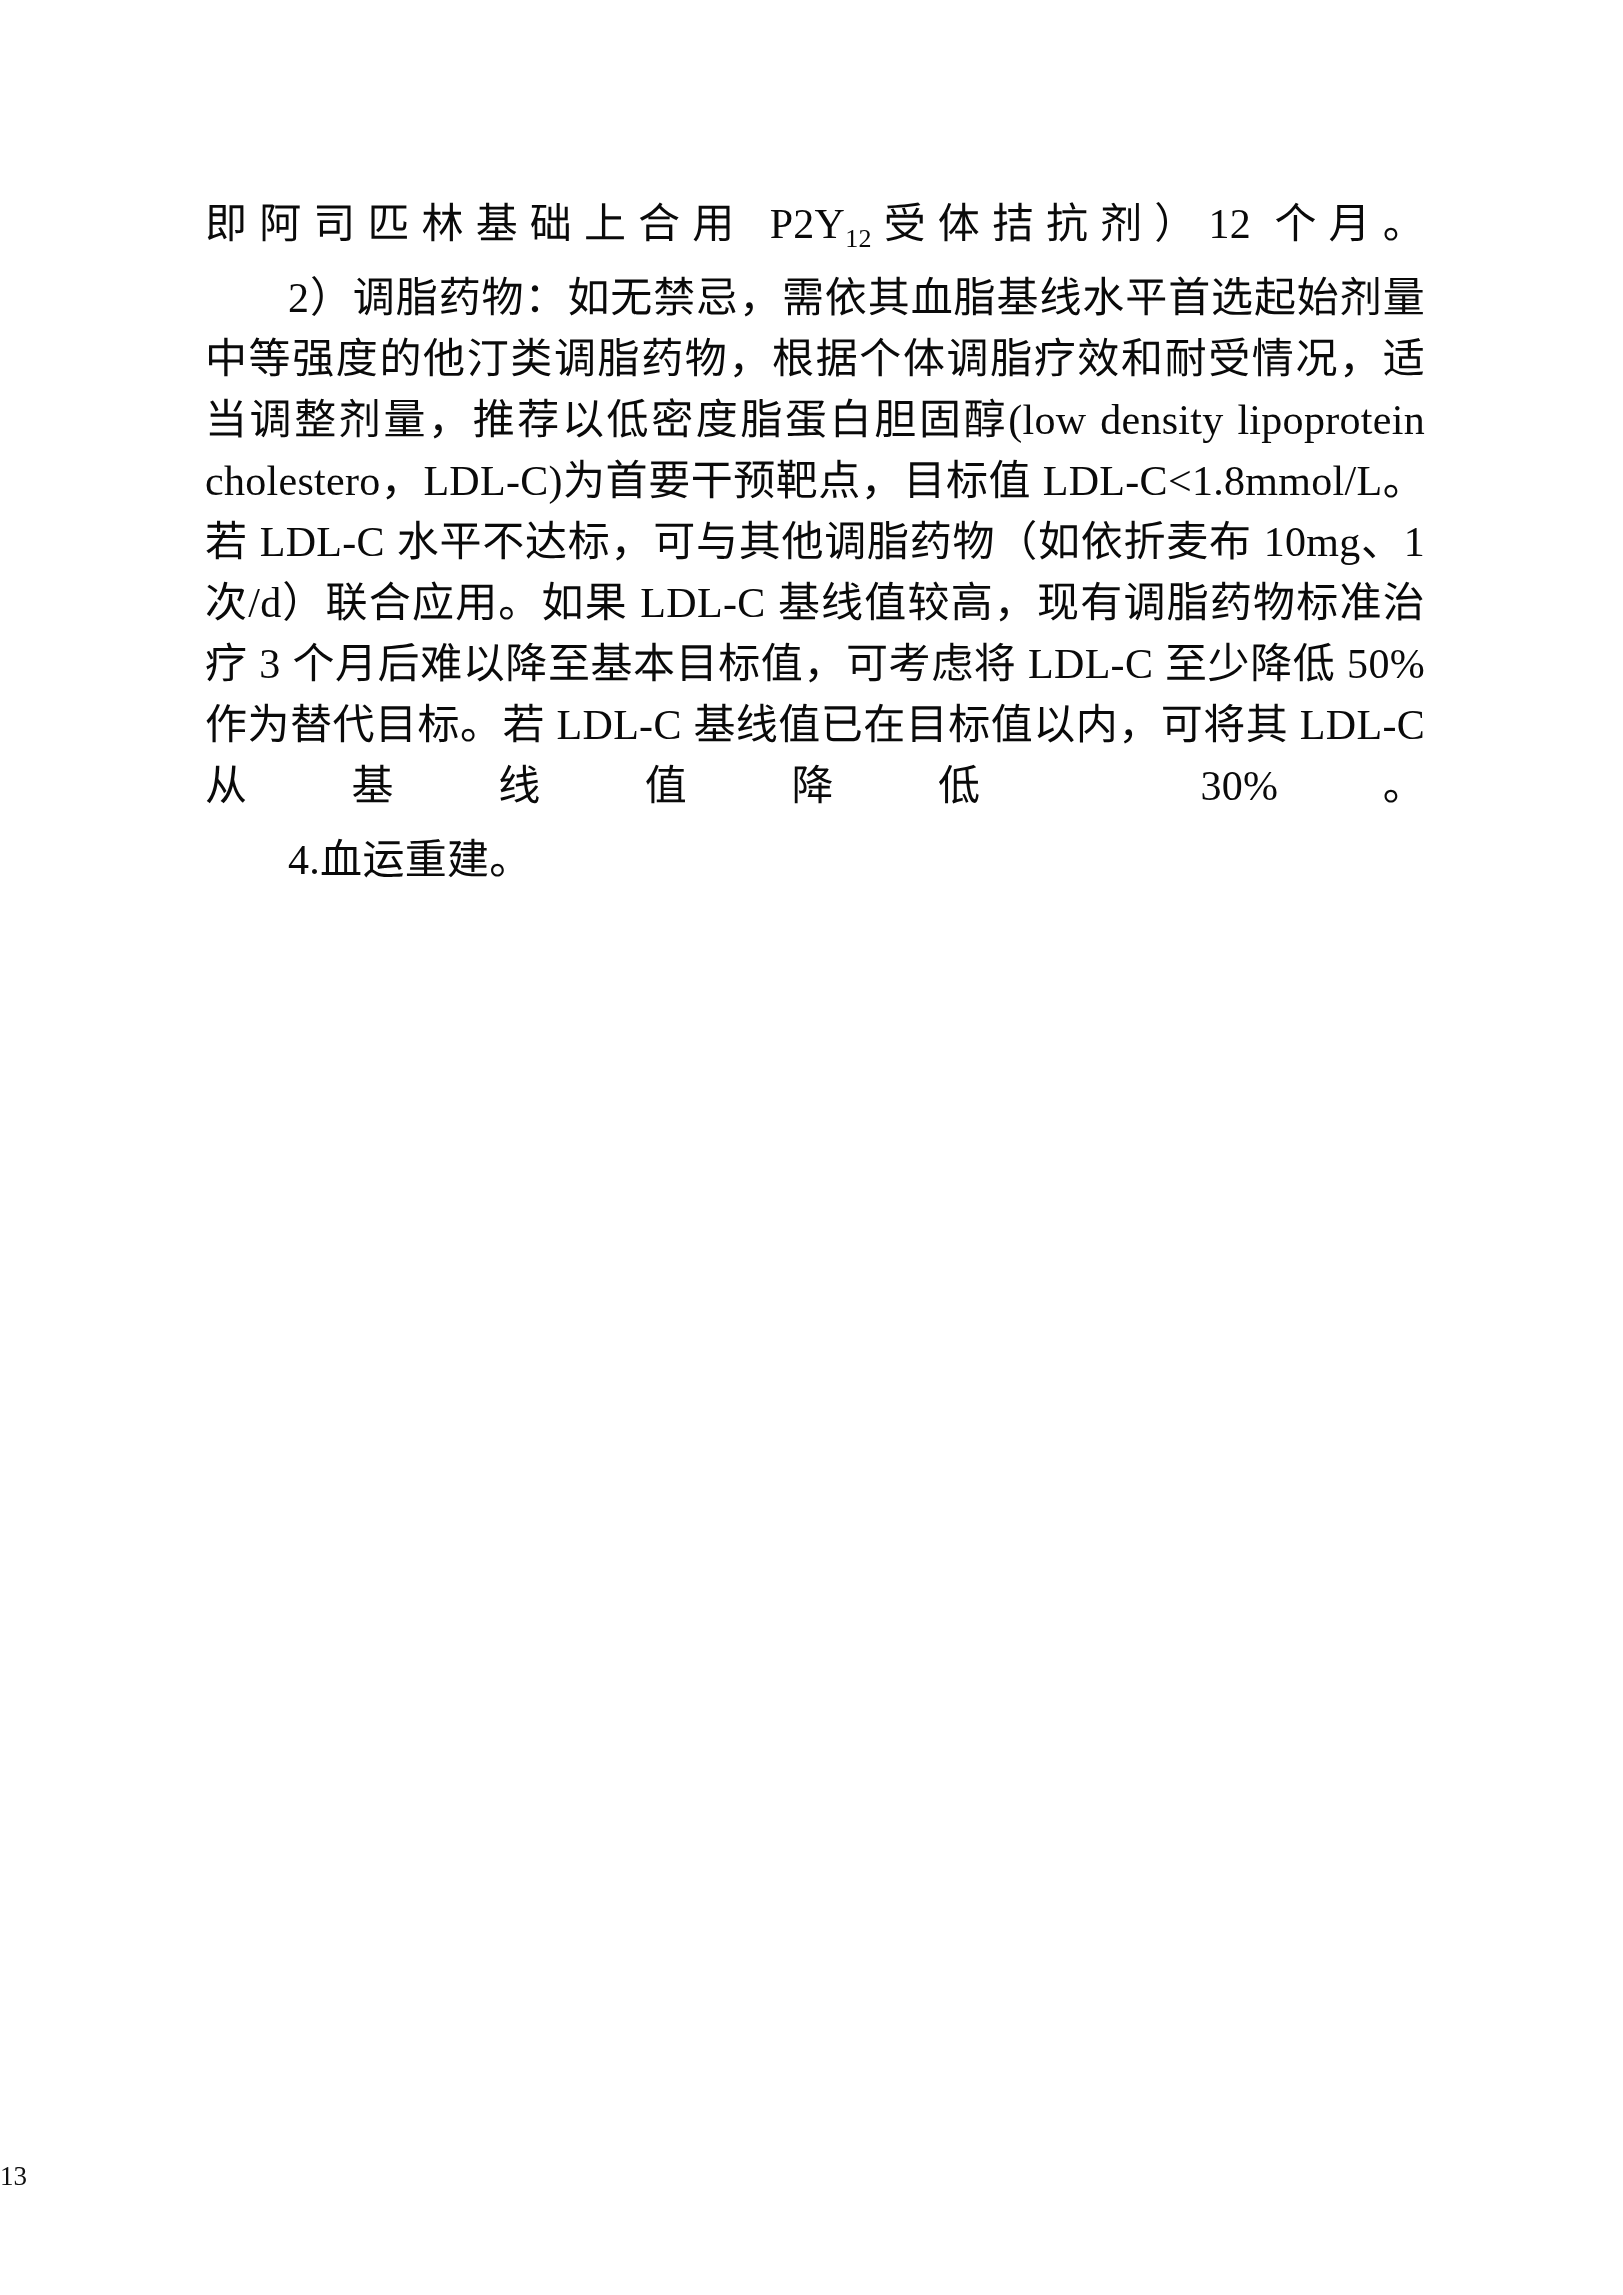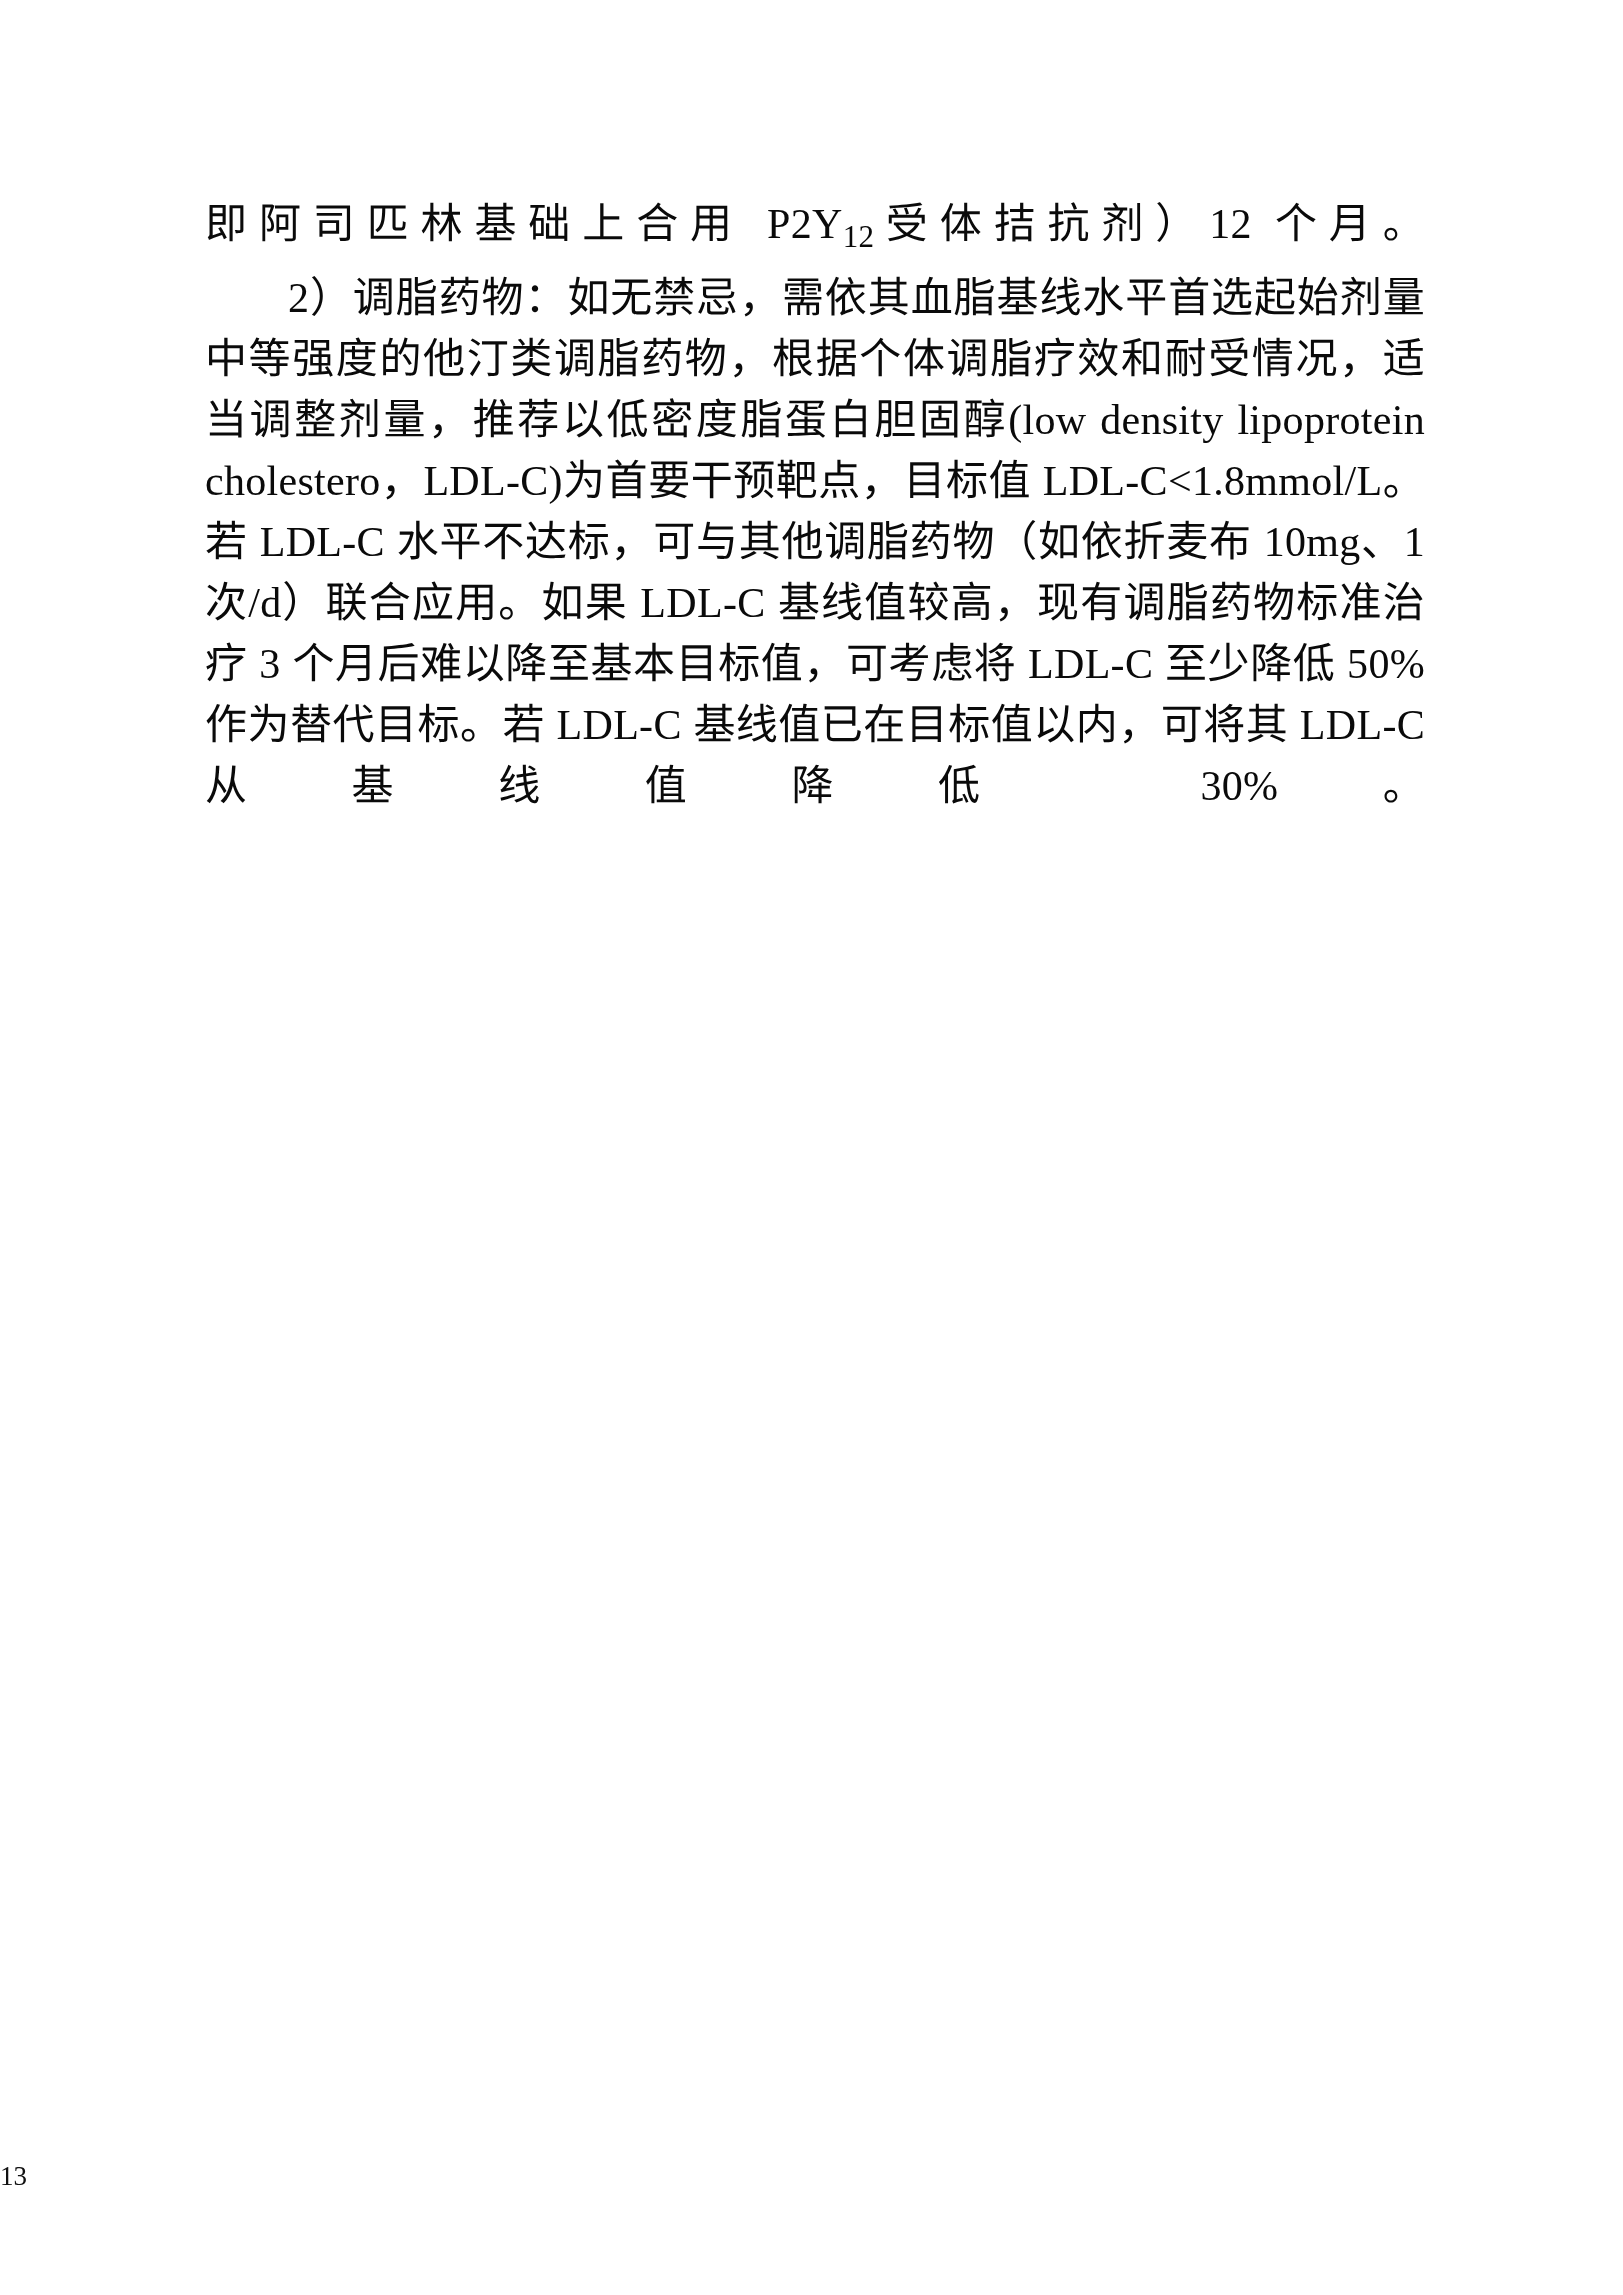--- a/index.html
+++ b/index.html
@@ -48,21 +48,21 @@
   .para.last-justify {
     text-align-last: justify;
   }
 
   
   .para + .para {
     margin-top: 13px;
   }
 
   .sub {
-    font-size: 31px;
+    font-size: 26px;
     vertical-align: sub;
     line-height: 0;
   }
 
   .page-number {
     position: absolute;
     left: 0;
     right: 0;
     top: 2161px;
     font-size: 27px;
@@ -76,20 +76,21 @@
 <div class="page">
 
   <div class="text-column">
 
     <p class="para last-justify"><span>即阿司匹林基础上合用 P2Y</span><span class="sub">12</span><span>受体拮抗剂）12 个月。</span></p>
 
     <p class="para indent last-justify">2）调脂药物：如无禁忌，需依其血脂基线水平首选起始剂量中等强度的他汀类调脂药物，根据个体调脂疗效和耐受情况，适当调整剂量，推荐以低密度脂蛋白胆固醇(low density lipoprotein cholestero，LDL-C)为首要干预靶点，目标值 LDL-C&lt;1.8mmol/L。若 LDL-C 水平不达标，可与其他调脂药物（如依折麦布 10mg、1 次/d）联合应用。如果 LDL-C 基线值较高，现有调脂药物标准治疗 3 个月后难以降至基本目标值，可考虑将 LDL-C 至少降低 50%作为替代目标。若 LDL-C 基线值已在目标值以内，可将其 LDL-C 从基线值降低 30%。</p>
 
 
 
+    <p class="para indent">4.血运重建。</p>
 
 
   </div>
 
   <div class="page-number">13</div>
 
 </div>
 
 
 </body></html>

